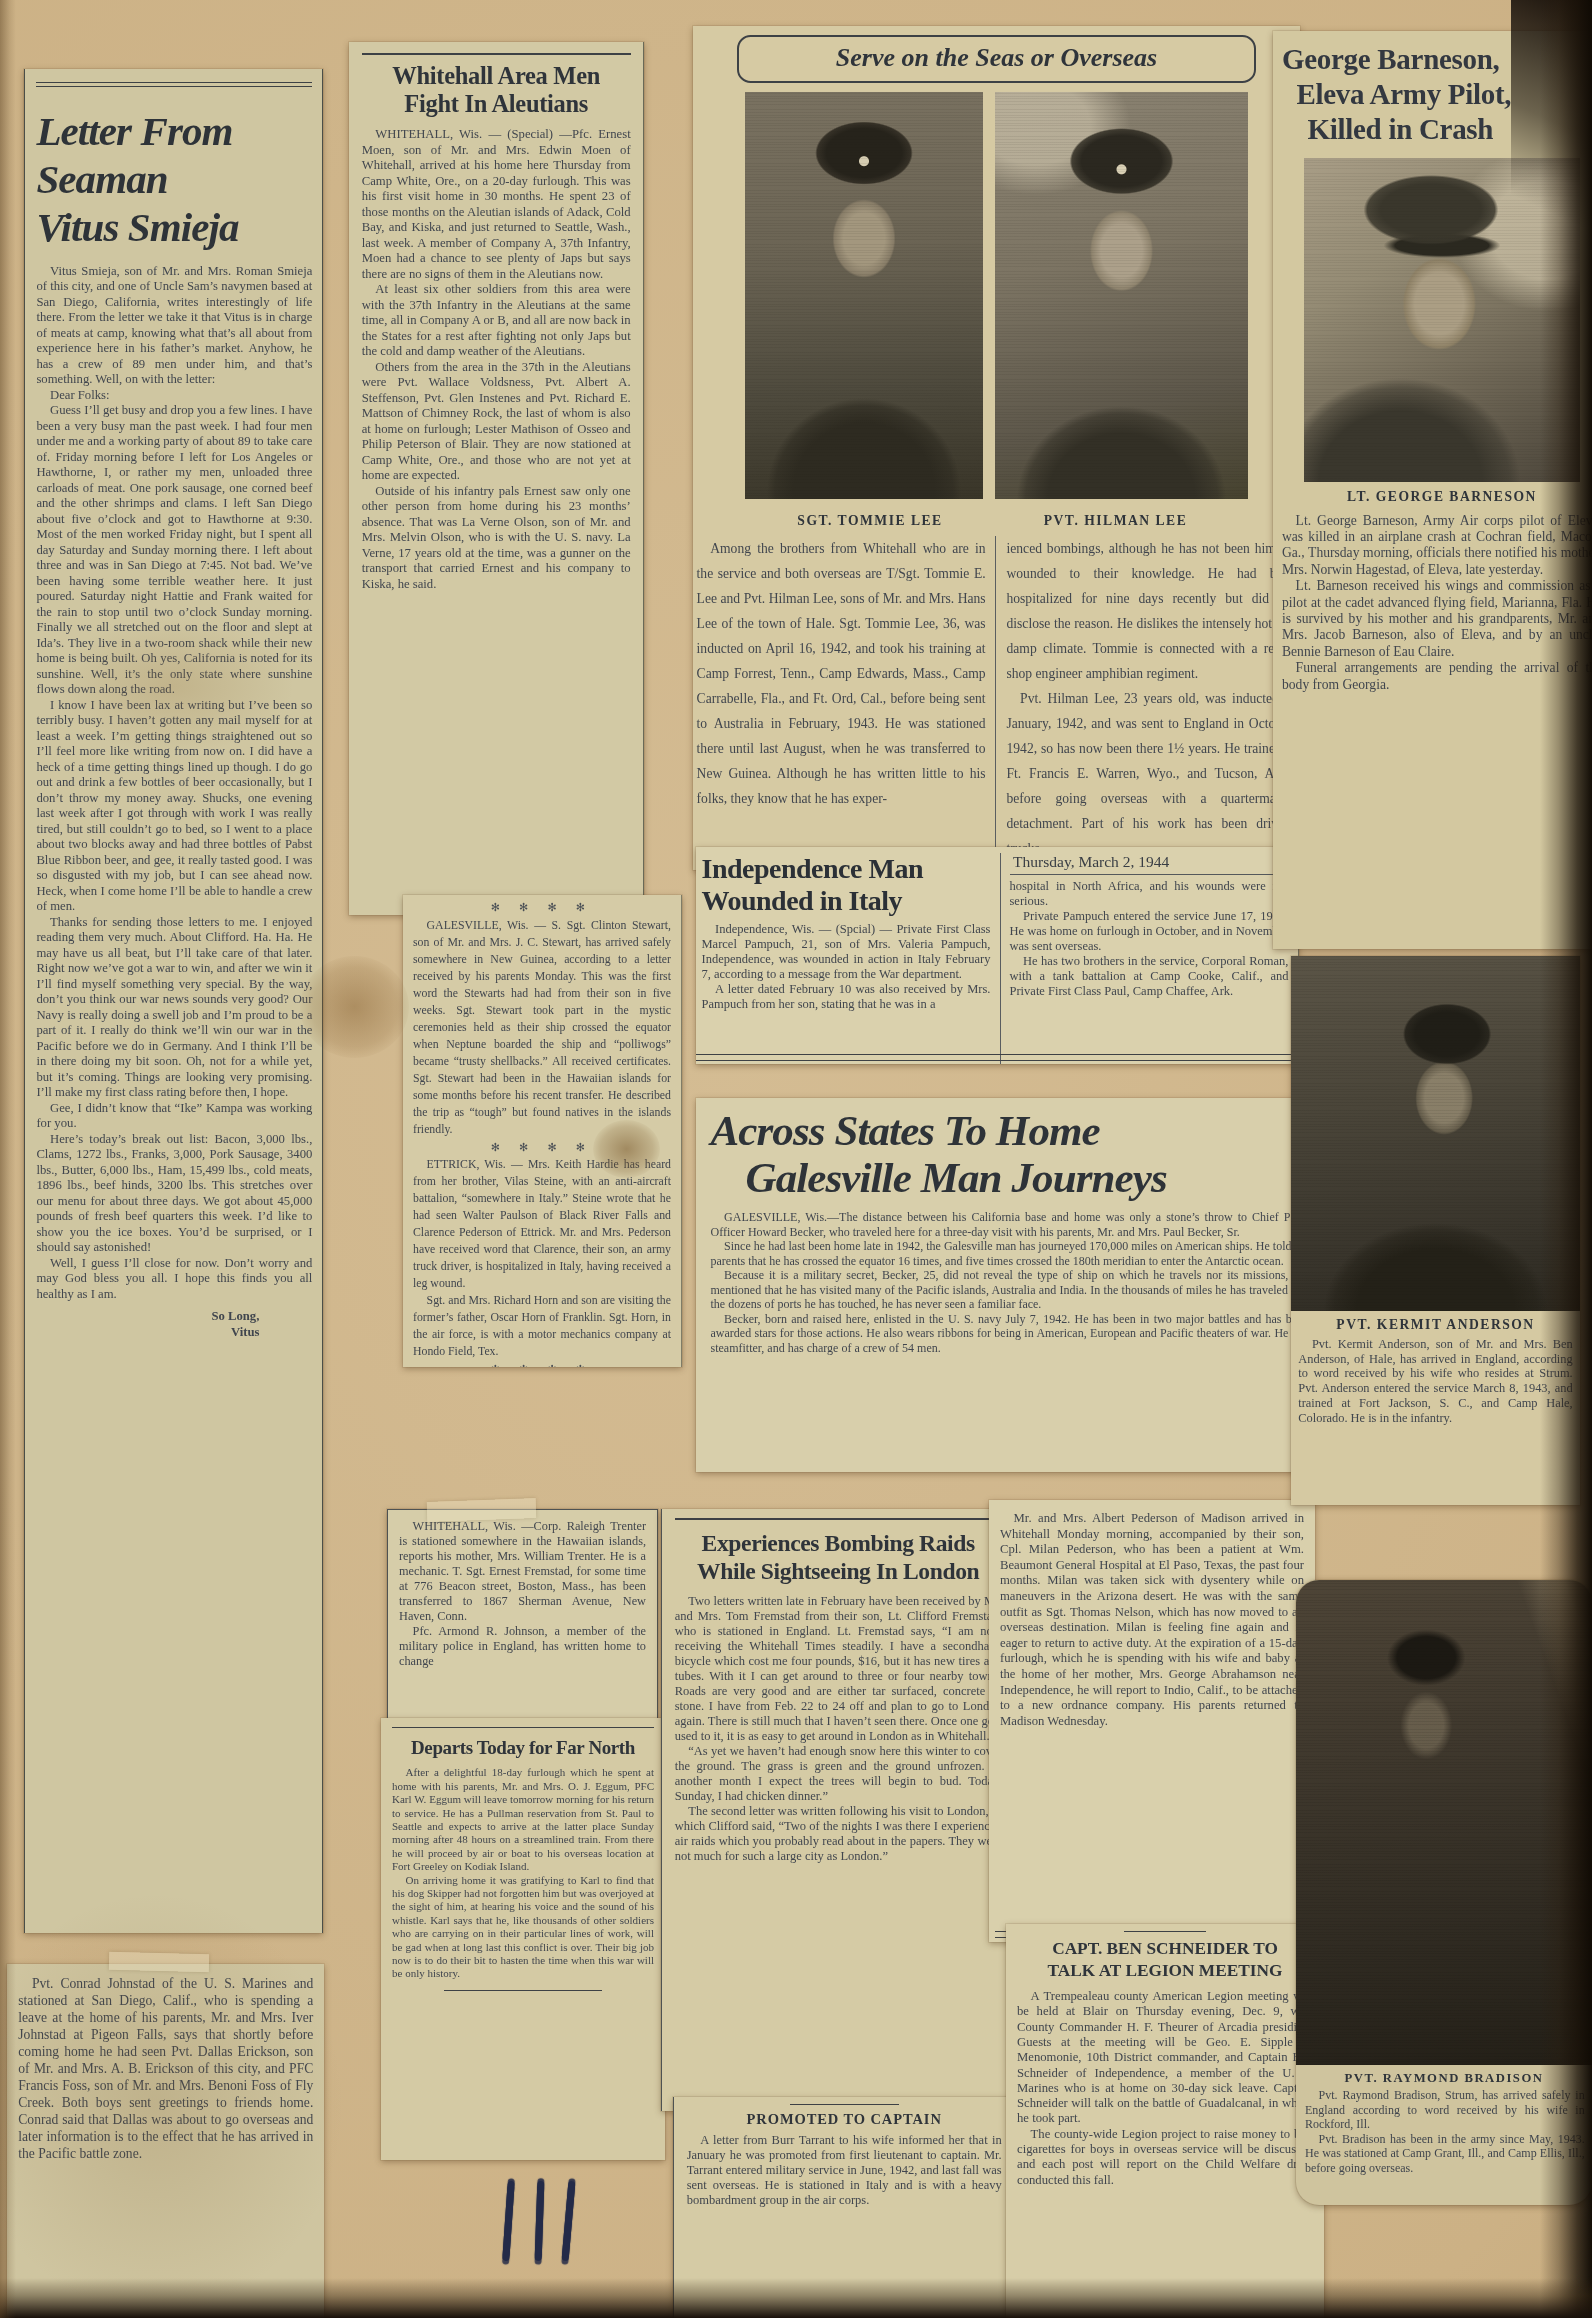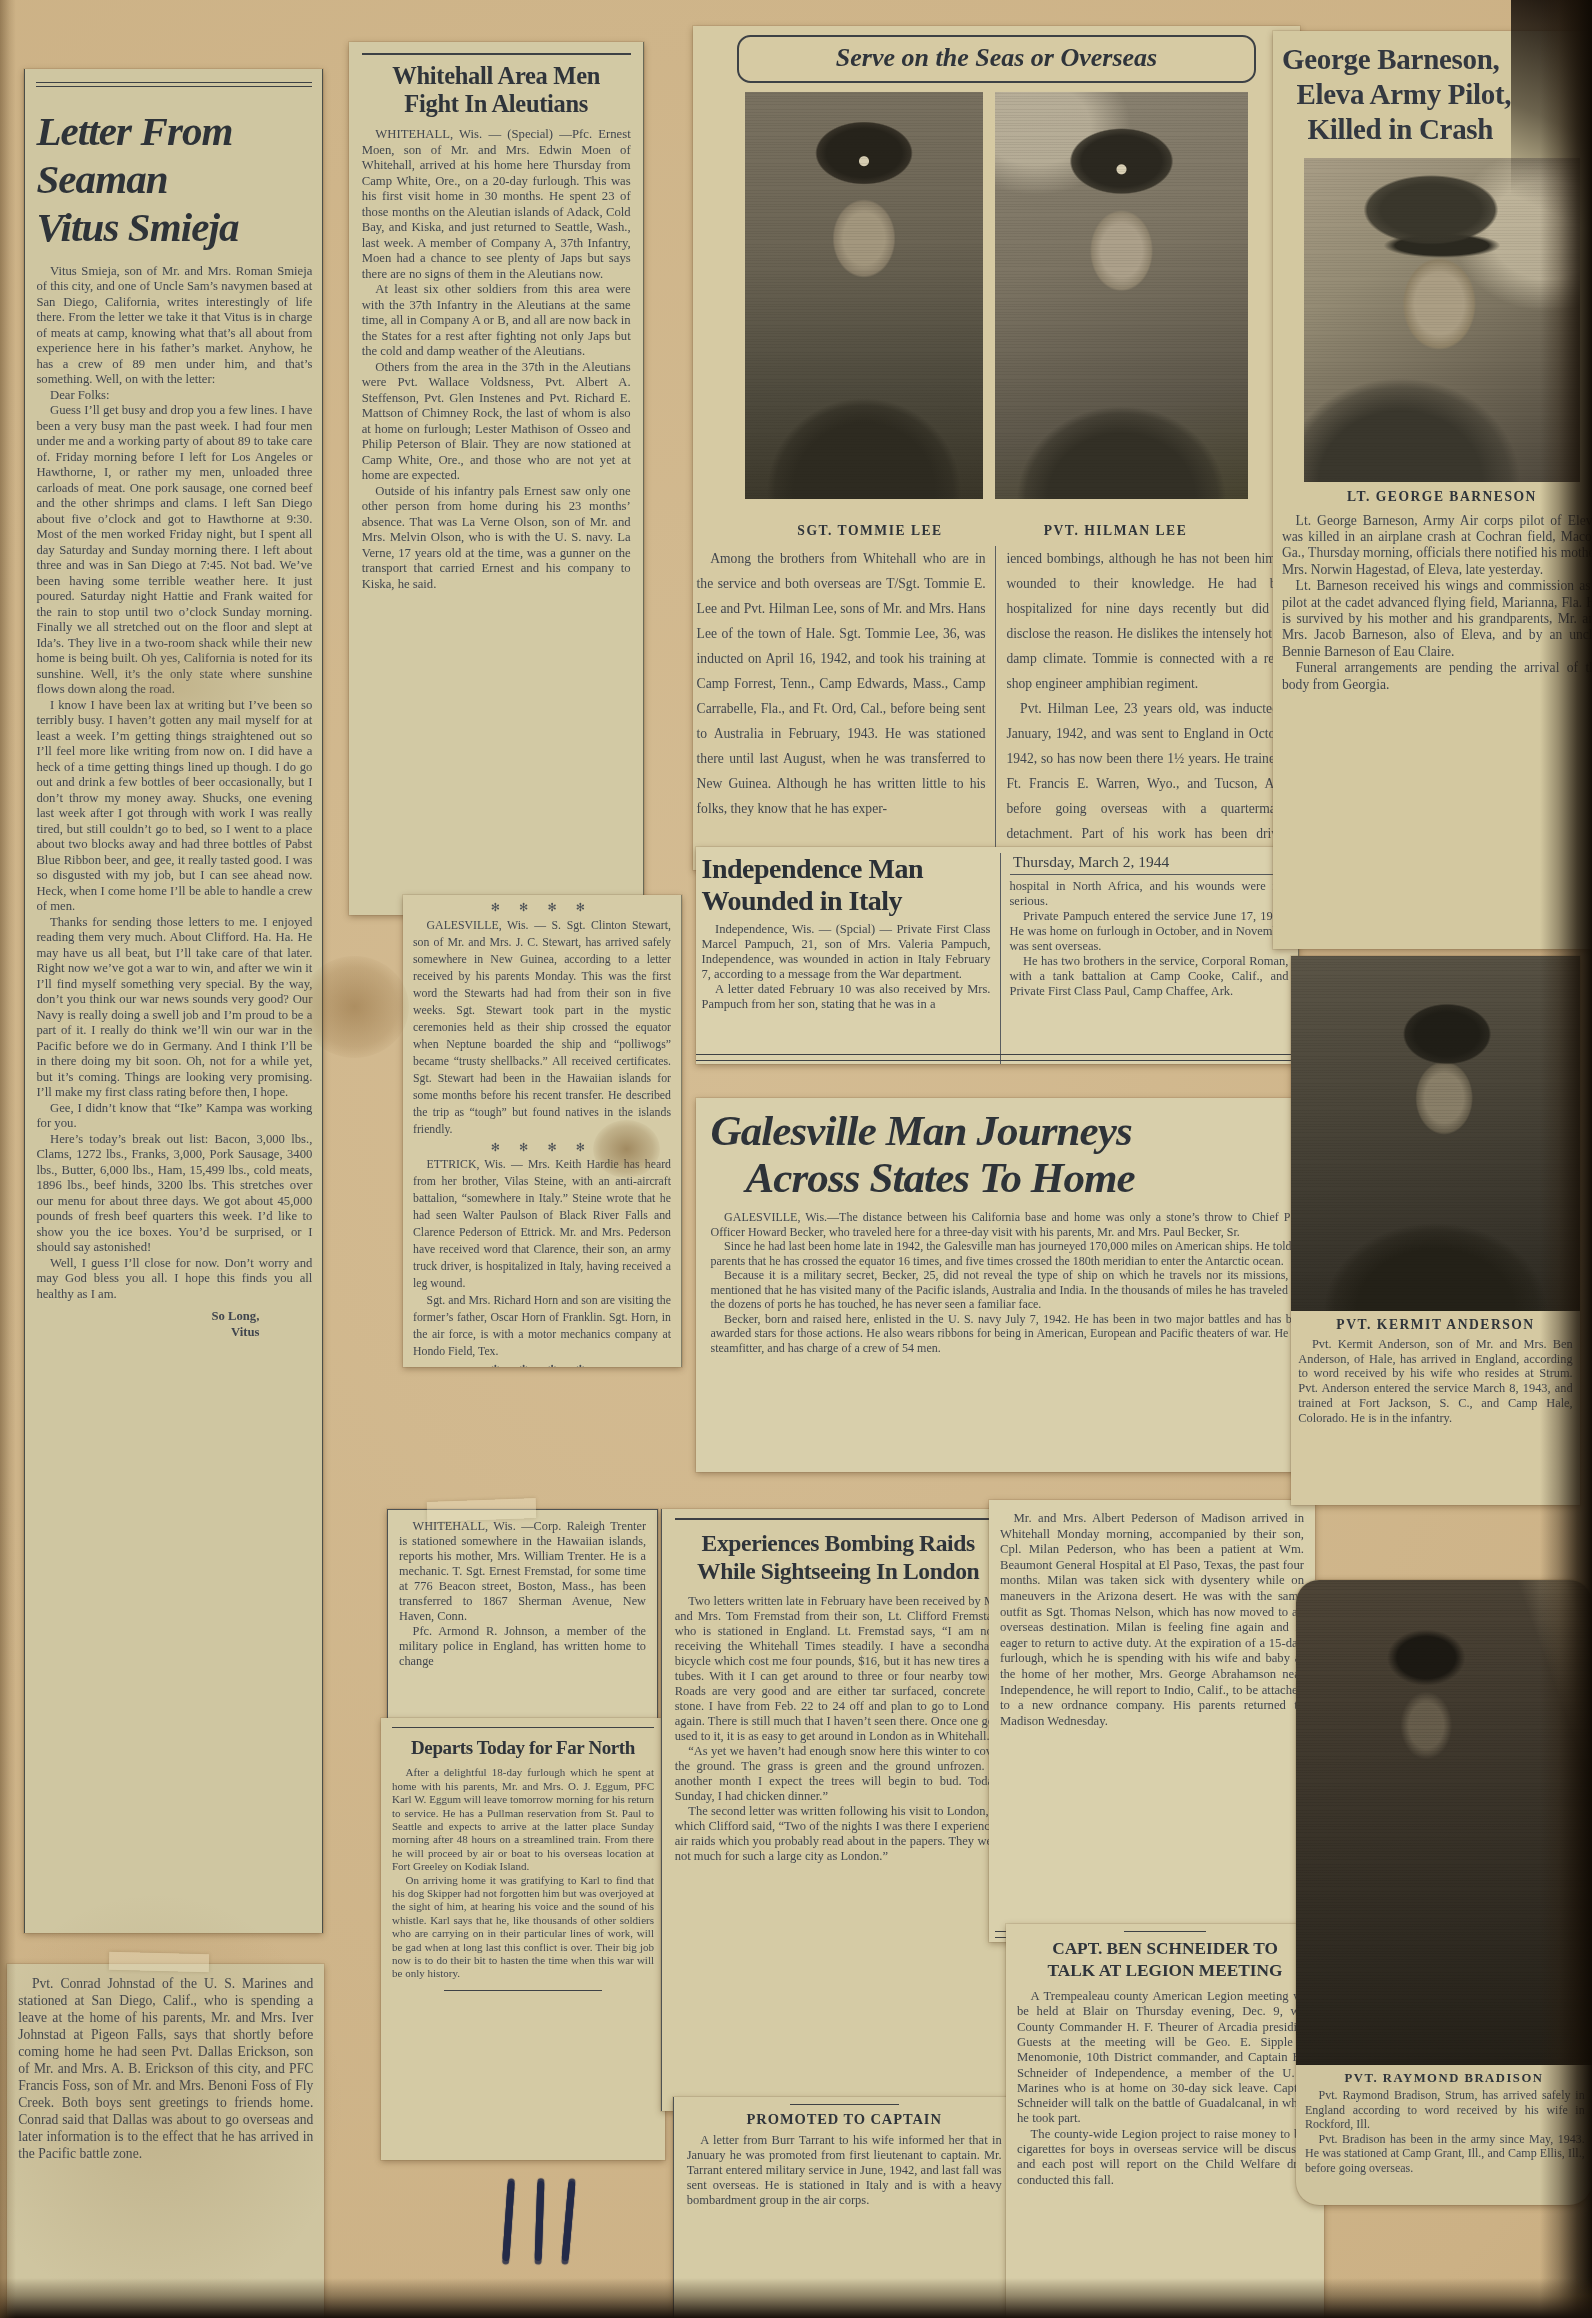--- a/index.html
+++ b/index.html
@@ -84,21 +84,21 @@
       linear-gradient(175deg, #7a7261 0%, #6b6454 38%, #4e4a3d 72%, #393528 100%); }
   #photo-hilman { width:253px; height:407px;
     background:
       repeating-linear-gradient(0deg, rgba(25,22,15,.07) 0 0.9px, transparent 0.9px 2.7px),
       radial-gradient(circle 6.4px at 50% 19%, #d9d0b5 0 4.5px, transparent 5.5px),
       radial-gradient(ellipse 69px 44px at 50% 17%, #2b2820 0 58%, rgba(43,40,31,.8) 72%, transparent 75%),
       radial-gradient(ellipse 45px 58px at 50% 39%, #aca08a 0 46%, #90856f 66%, transparent 70%),
       radial-gradient(ellipse 123px 109px at 50% 100%, #333026 0 60%, rgba(51,48,38,.55) 78%, transparent 85%),
       radial-gradient(ellipse 136px 100px at 16% 8%, rgba(213,203,178,.6) 0 40%, transparent 70%),
       linear-gradient(165deg, #8b8372 0%, #7c7463 40%, #5d574a 75%, #46422f 100%); }
-  .seas-caps { display:flex; justify-content:center; gap:0; margin-top:24px; }
+  .seas-caps { display:flex; justify-content:center; gap:0; margin-top:14px; }
   .seas-caps div { width:238px; }
   .seas-caps div:last-child { width:253px; }
   .seas-cols { display:flex; margin-top:7.3px; }
   .seas-col { width:289px; padding:0 9px 0 3.6px; font-size:13.6px; line-height:25px; }
   .seas-col + .vr + .seas-col { padding:0 1.8px 0 11px; }
 
   
   #clip-independence { left:696px; top:847px; width:596px; height:211px; padding:5.5px 0 0 5.5px; background:#dad1ad;
     border-right:1.4px solid rgba(70,72,62,.7); }
   .ind-flex { display:flex; height:100%; }
@@ -333,22 +333,22 @@
           <p class="para cont">hospital in North Africa, and his wounds were not serious.</p>
           <span><p class="para">Private Pampuch entered the service June 17, 1943. He was home on furlough in October, and in November was sent overseas.</p><p class="para">He has two brothers in the service, Corporal Roman, with a tank battalion at Camp Cooke, Calif., and Private First Class Paul, Camp Chaffee, Ark.</p></span>
         </div>
       </div>
     </div>
     <div class="ind-bottom"></div>
   </article>
 
   <article class="clip" id="clip-journeys">
     <h2 class="jour-title">
+      <span>Across States To Home</span>
       <span>Galesville Man Journeys</span>
-      <span>Across States To Home</span>
     </h2>
     <div class="body">
         <p class="para">GALESVILLE, Wis.—The distance between his California base and home was only a stone’s throw to Chief Petty Officer Howard Becker, who traveled here for a three-day visit with his parents, Mr. and Mrs. Paul Becker, Sr.</p>
         <p class="para">Since he had last been home late in 1942, the Galesville man has journeyed 170,000 miles on American ships. He told his parents that he has crossed the equator 16 times, and five times crossed the 180th meridian to enter the Antarctic ocean.</p>
         <p class="para">Because it is a military secret, Becker, 25, did not reveal the type of ship on which he travels nor its missions, but mentioned that he has visited many of the Pacific islands, Australia and India. In the thousands of miles he has traveled and the dozens of ports he has touched, he has never seen a familiar face.</p>
         <p class="para">Becker, born and raised here, enlisted in the U. S. navy July 7, 1942. He has been in two major battles and has been awarded stars for those actions. He also wears ribbons for being in American, European and Pacific theaters of war. He is a steamfitter, and has charge of a crew of 54 men.</p>
       </div>
   </article>
 
   <article class="clip" id="clip-bombing">

